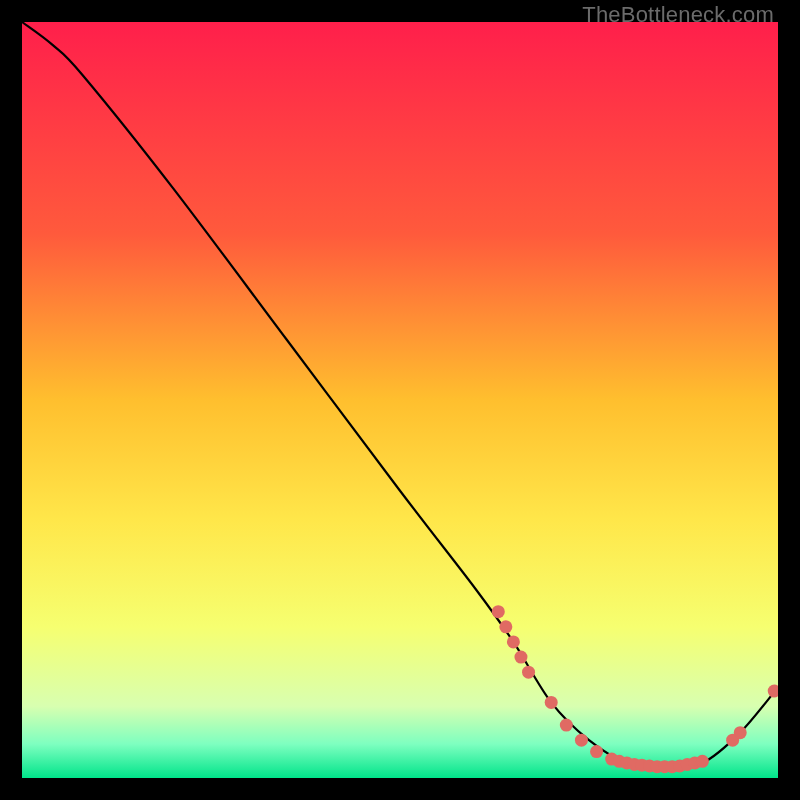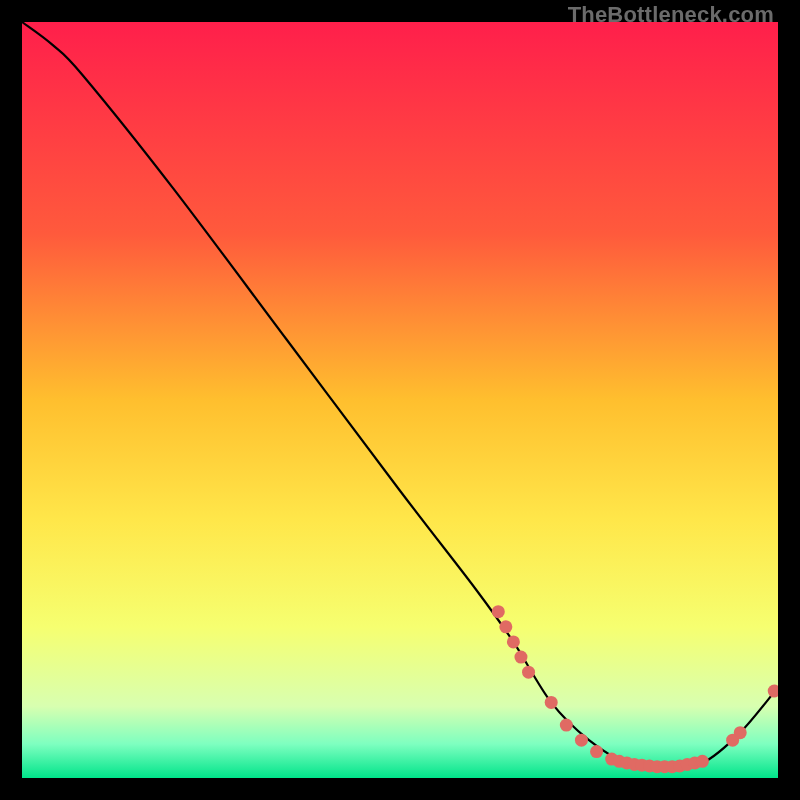--- a/index.html
+++ b/index.html
@@ -25,21 +25,21 @@
     top: 0;
     width: 756px;
     height: 756px;
   }
   .watermark {
     position: absolute;
     top: 2px;
     right: 26px;
     color: #6b6b6b;
     font-size: 22px;
-    font-weight: 700;
+    font-weight: 400;
     letter-spacing: 0.2px;
     user-select: none;
   }
   svg { display: block; }
 </style>
 </head>
 <body>
 
 <div class="watermark">TheBottleneck.com</div>
 

